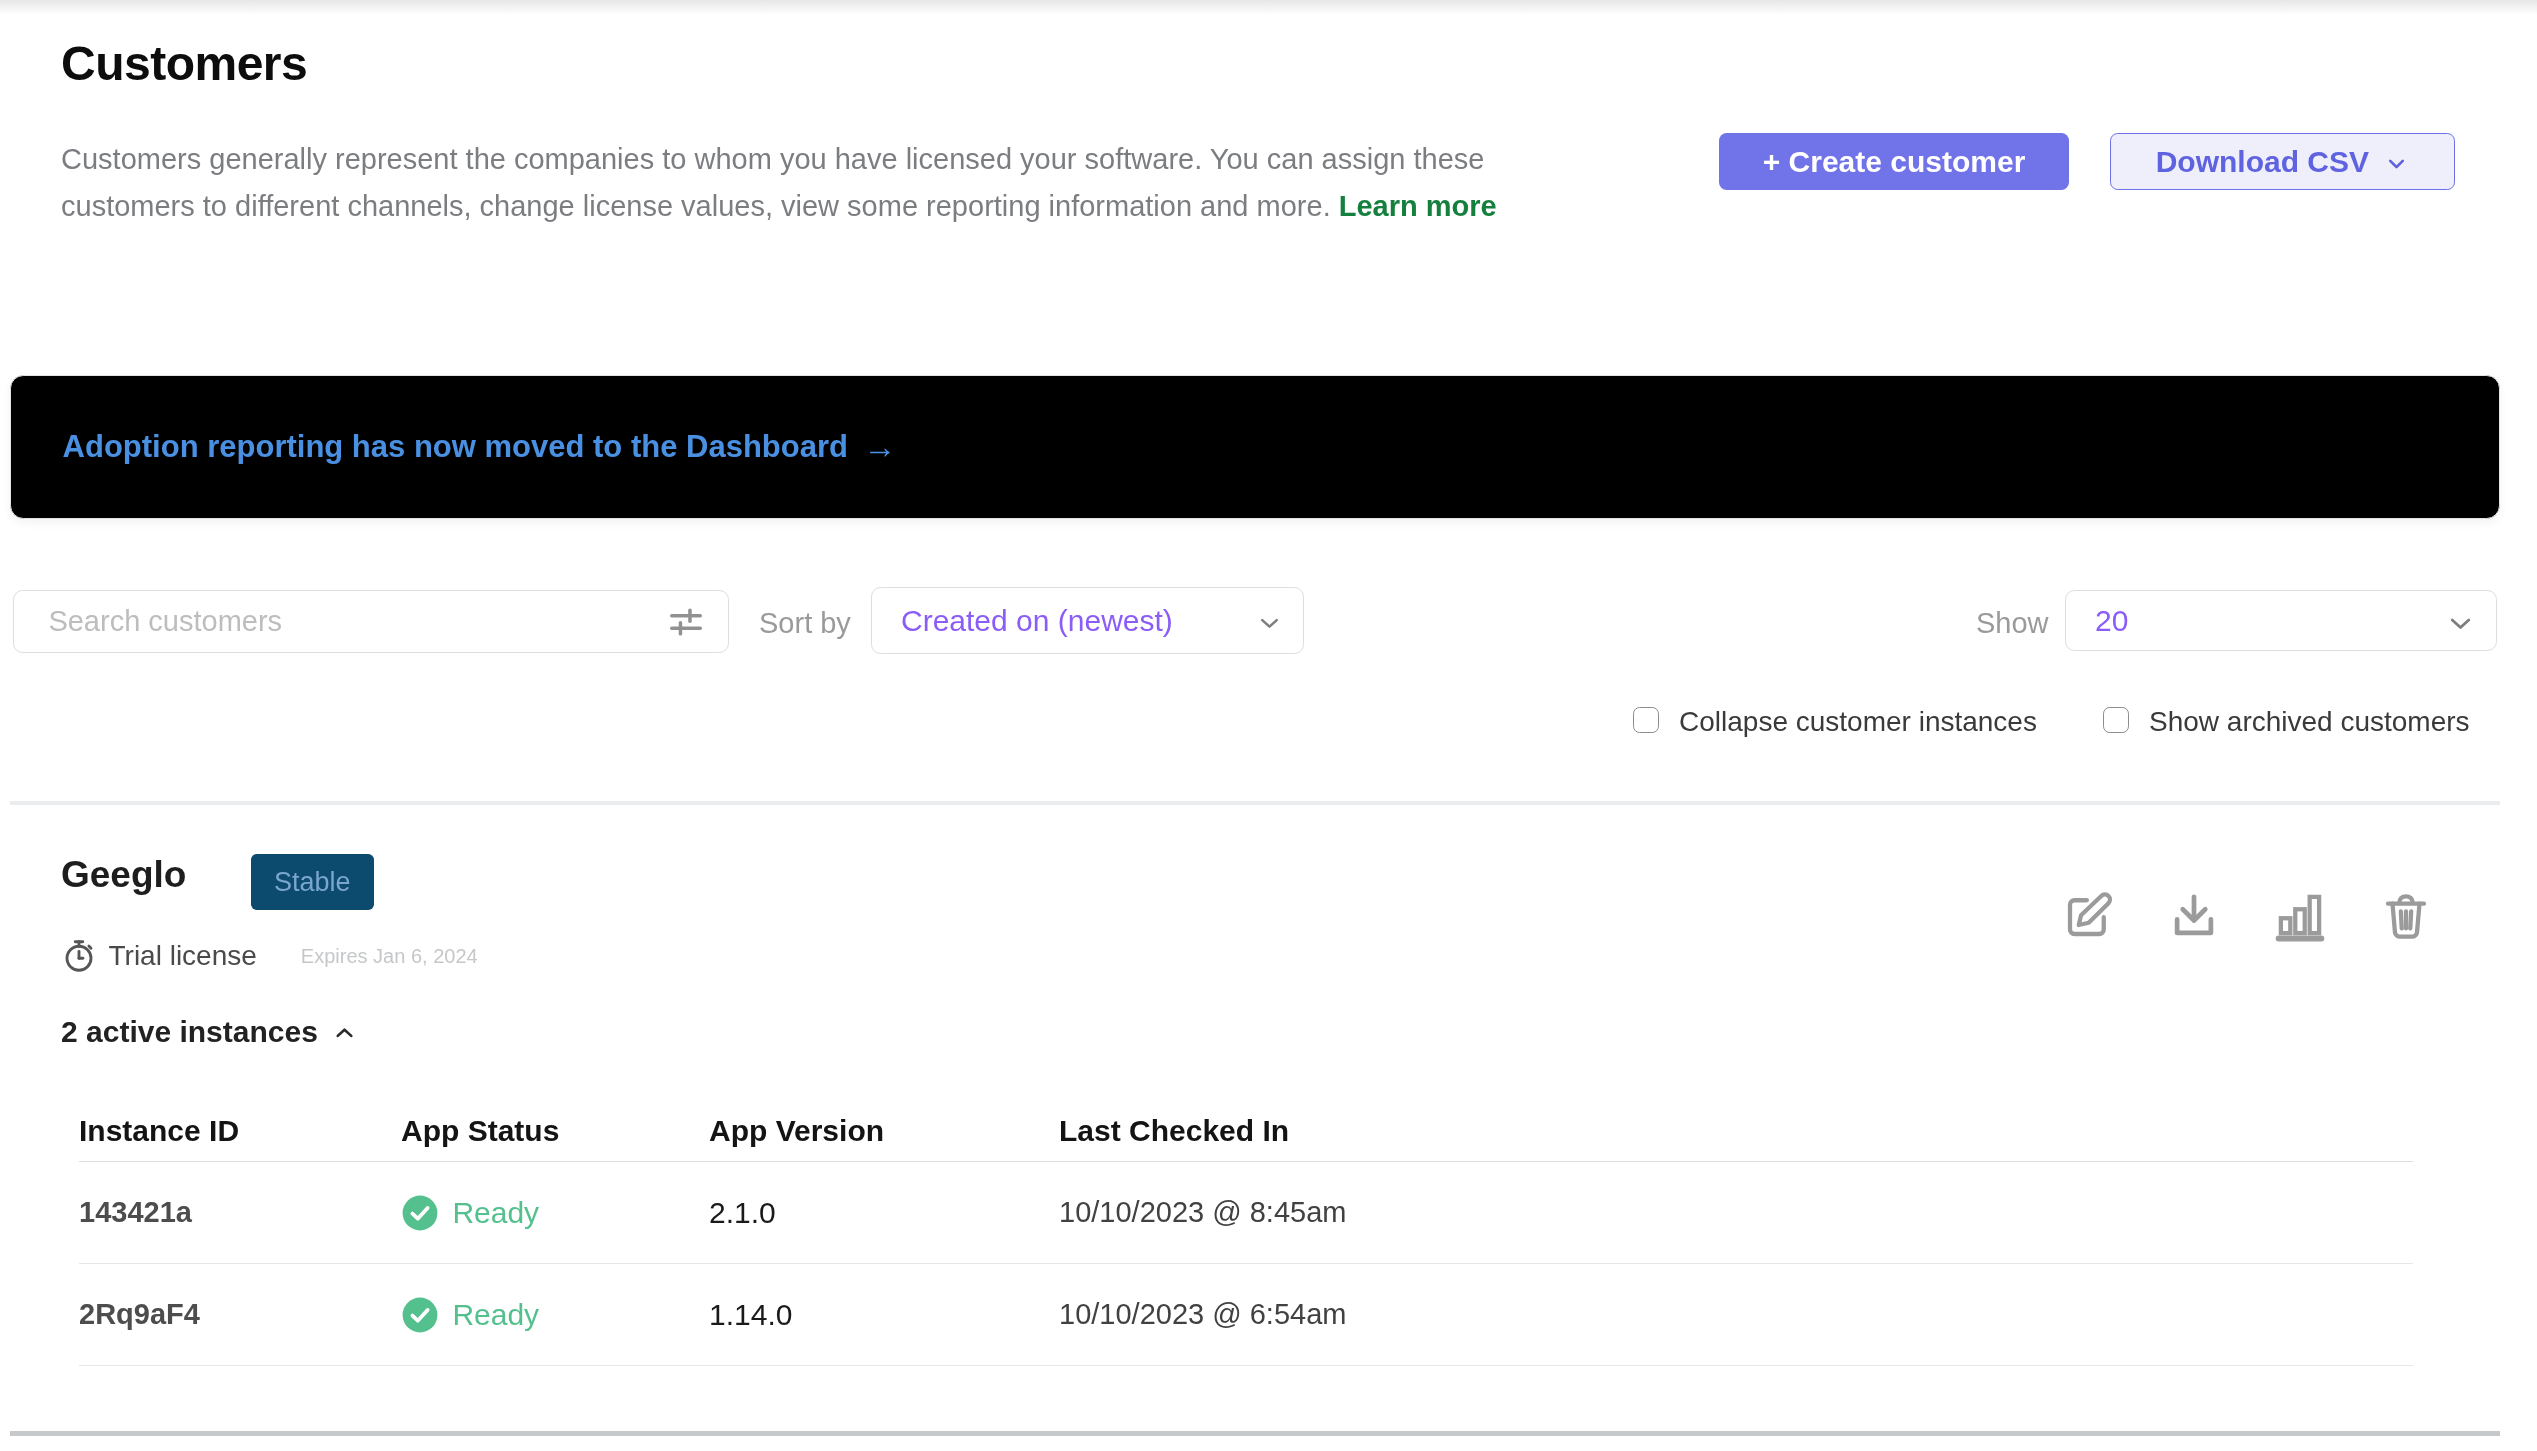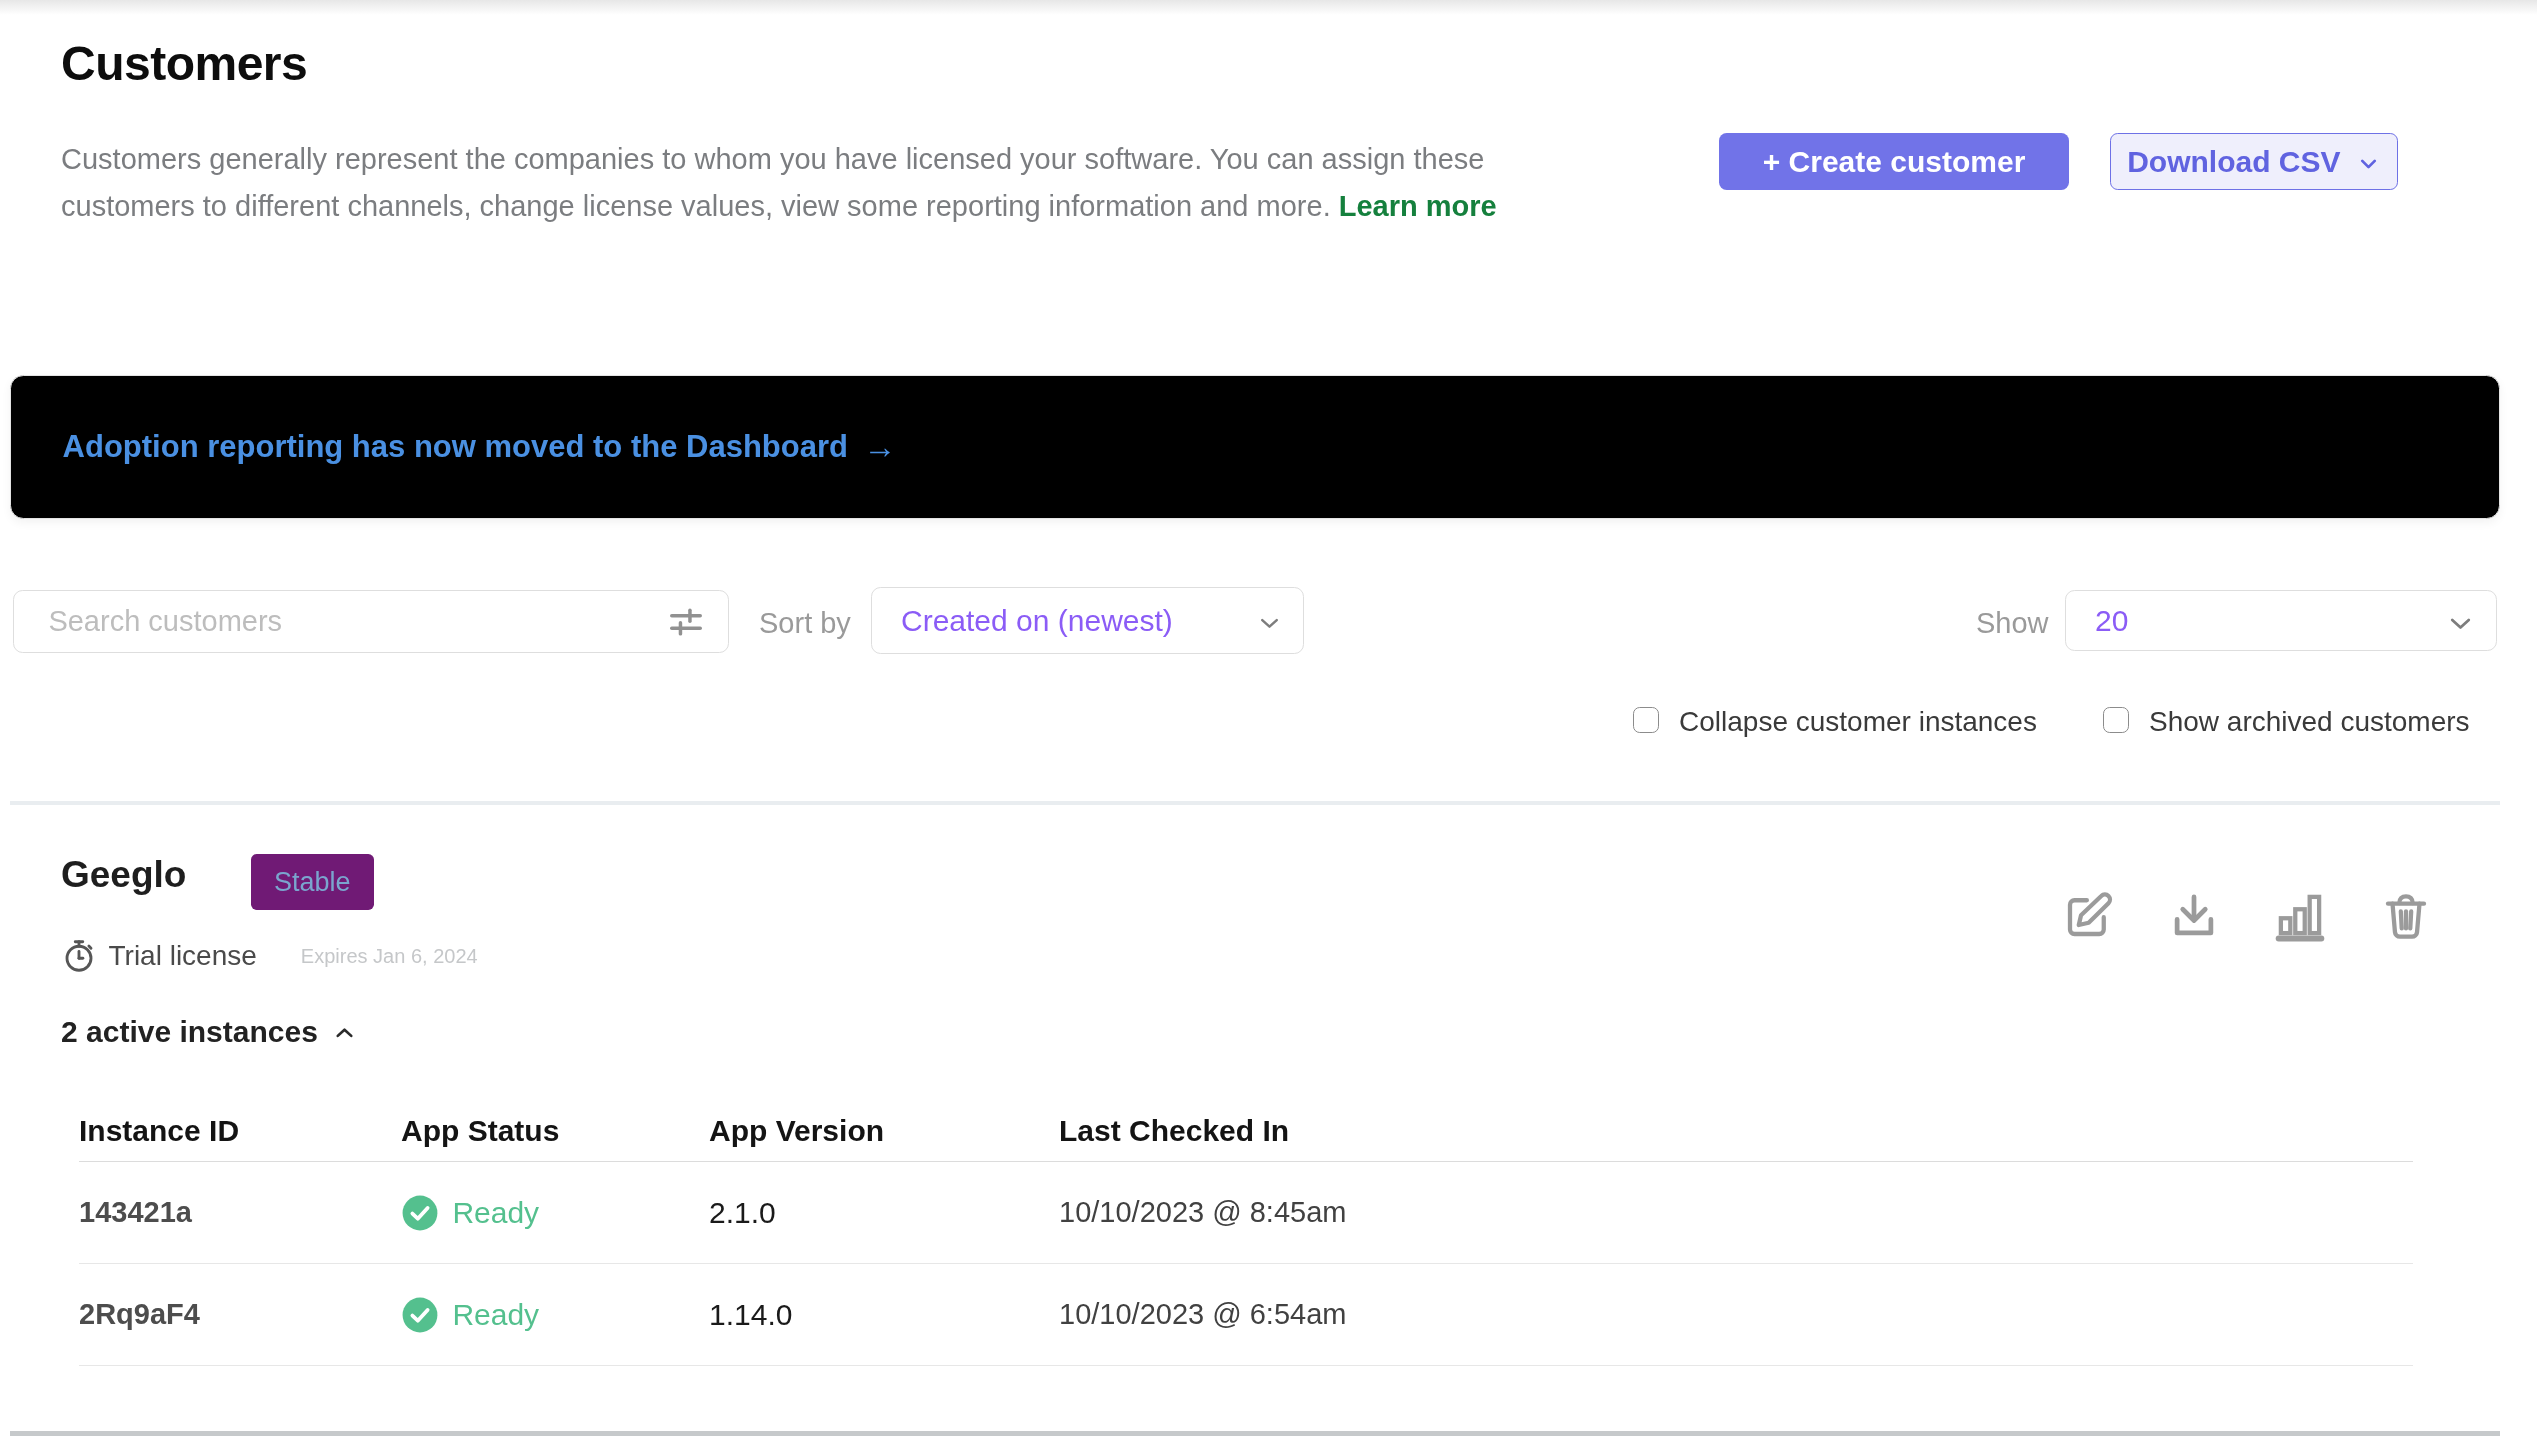--- a/index.html
+++ b/index.html
@@ -13,21 +13,21 @@
   .page-title { position:absolute; left:61px; top:36px; font-size:48px; font-weight:bold;
                 color:#0d0d0d; letter-spacing:-0.5px; }
   .page-desc { position:absolute; left:61px; top:136px; width:1561px; font-size:29px;
                line-height:47px; color:#7b7d80; }
   .learn-more { color:#15803d; font-weight:bold; text-decoration:none; cursor:pointer; }
 
   .btn-create { position:absolute; left:1719px; top:133px; width:350px; height:57px;
                 background:#7173e8; color:#fff; border:none; border-radius:7.7px;
                 font-size:30px; font-weight:600; font-family:inherit;
                 display:flex; align-items:center; justify-content:center; cursor:pointer; }
-  .btn-csv { position:absolute; left:2110px; top:133px; width:288px; height:57px;
+  .btn-csv { position:absolute; left:2110px; top:133px; width:345px; height:57px;
              background:#efeffc; border:1.9px solid #6e71e6; border-radius:7.7px;
              color:#6063e0; font-size:30px; font-weight:bold; font-family:inherit;
              display:flex; align-items:center; justify-content:center; gap:15.3px; cursor:pointer; }
   .btn-csv svg { margin-top:3.8px; }
 
   
   .banner { position:absolute; left:9.6px; top:375px; width:2490px; height:144px;
             background:#000000; border:1px solid #e3e3e3; border-radius:13.4px;
             box-shadow:0 3.8px 9.6px rgba(0,0,0,0.05); display:flex; align-items:center; }
   .banner-link { margin-left:52px; font-size:31px; font-weight:bold; color:#4a90e2;
@@ -62,21 +62,21 @@
   .cb1-label { left:1679px; top:706px; }
   .cb2-label { left:2149px; top:706px; }
 
   .section-divider { position:absolute; left:9.6px; top:801px; width:2490px; height:3.8px;
                      background:#e9edf0; }
 
   
   .cust-name { position:absolute; left:61px; top:854px; font-size:37px; font-weight:bold;
                color:#1e1e1e; }
   .channel-badge { position:absolute; left:251px; top:854px; height:56px; padding:0 23px;
-                   background:#701a75; border-radius:5.7px; font-size:27px; color:#7aa5ce;
+                   background:#0c4a6e; border-radius:5.7px; font-size:27px; color:#7aa5ce;
                    display:flex; align-items:center; }
   .license-row { position:absolute; left:61px; top:938px; display:flex; align-items:center; }
   .license-type { font-size:28px; color:#4a4a4a; margin-left:11.5px; }
   .license-expiry { font-size:20px; color:#c5c7c9; margin-left:44px; }
 
   .card-actions { position:absolute; left:2061px; top:889px; display:flex; gap:52px; }
   .card-actions .icon-btn { width:54px; height:54px; cursor:pointer; }
 
   .instances-toggle { position:absolute; left:61px; top:1015px; display:flex; align-items:center;
                       gap:13.4px; font-size:30px; font-weight:bold; color:#222; cursor:pointer; }

